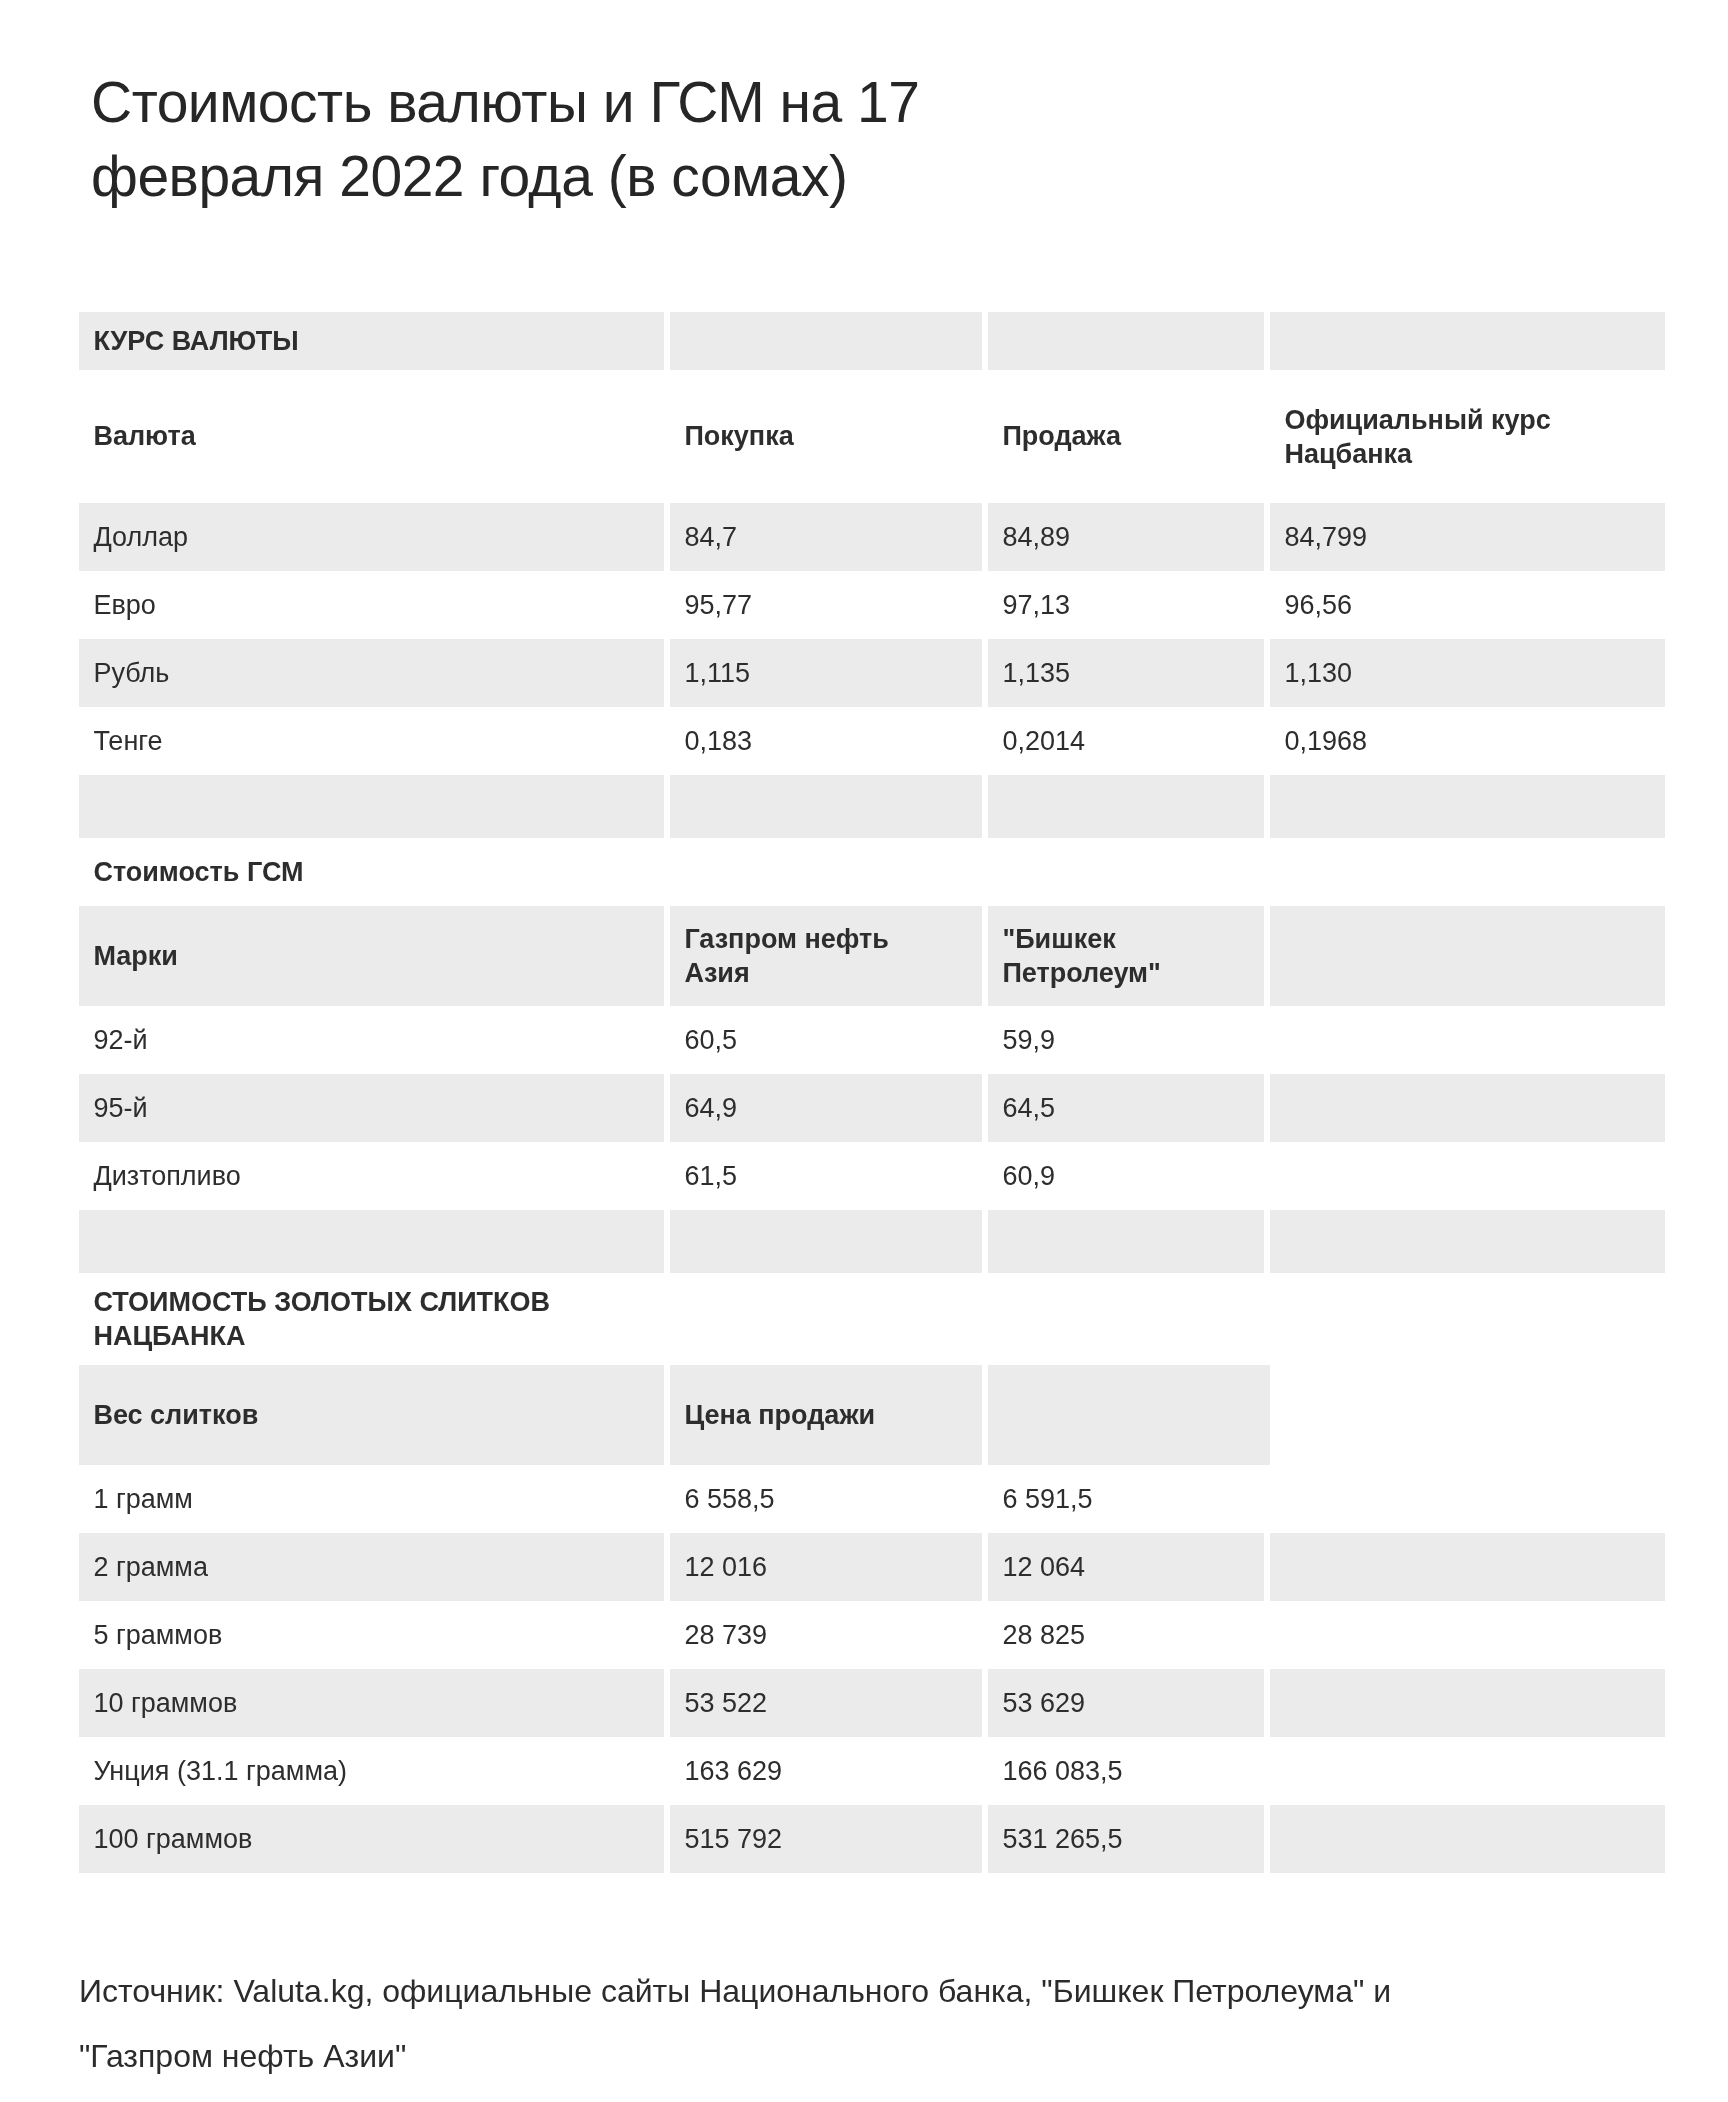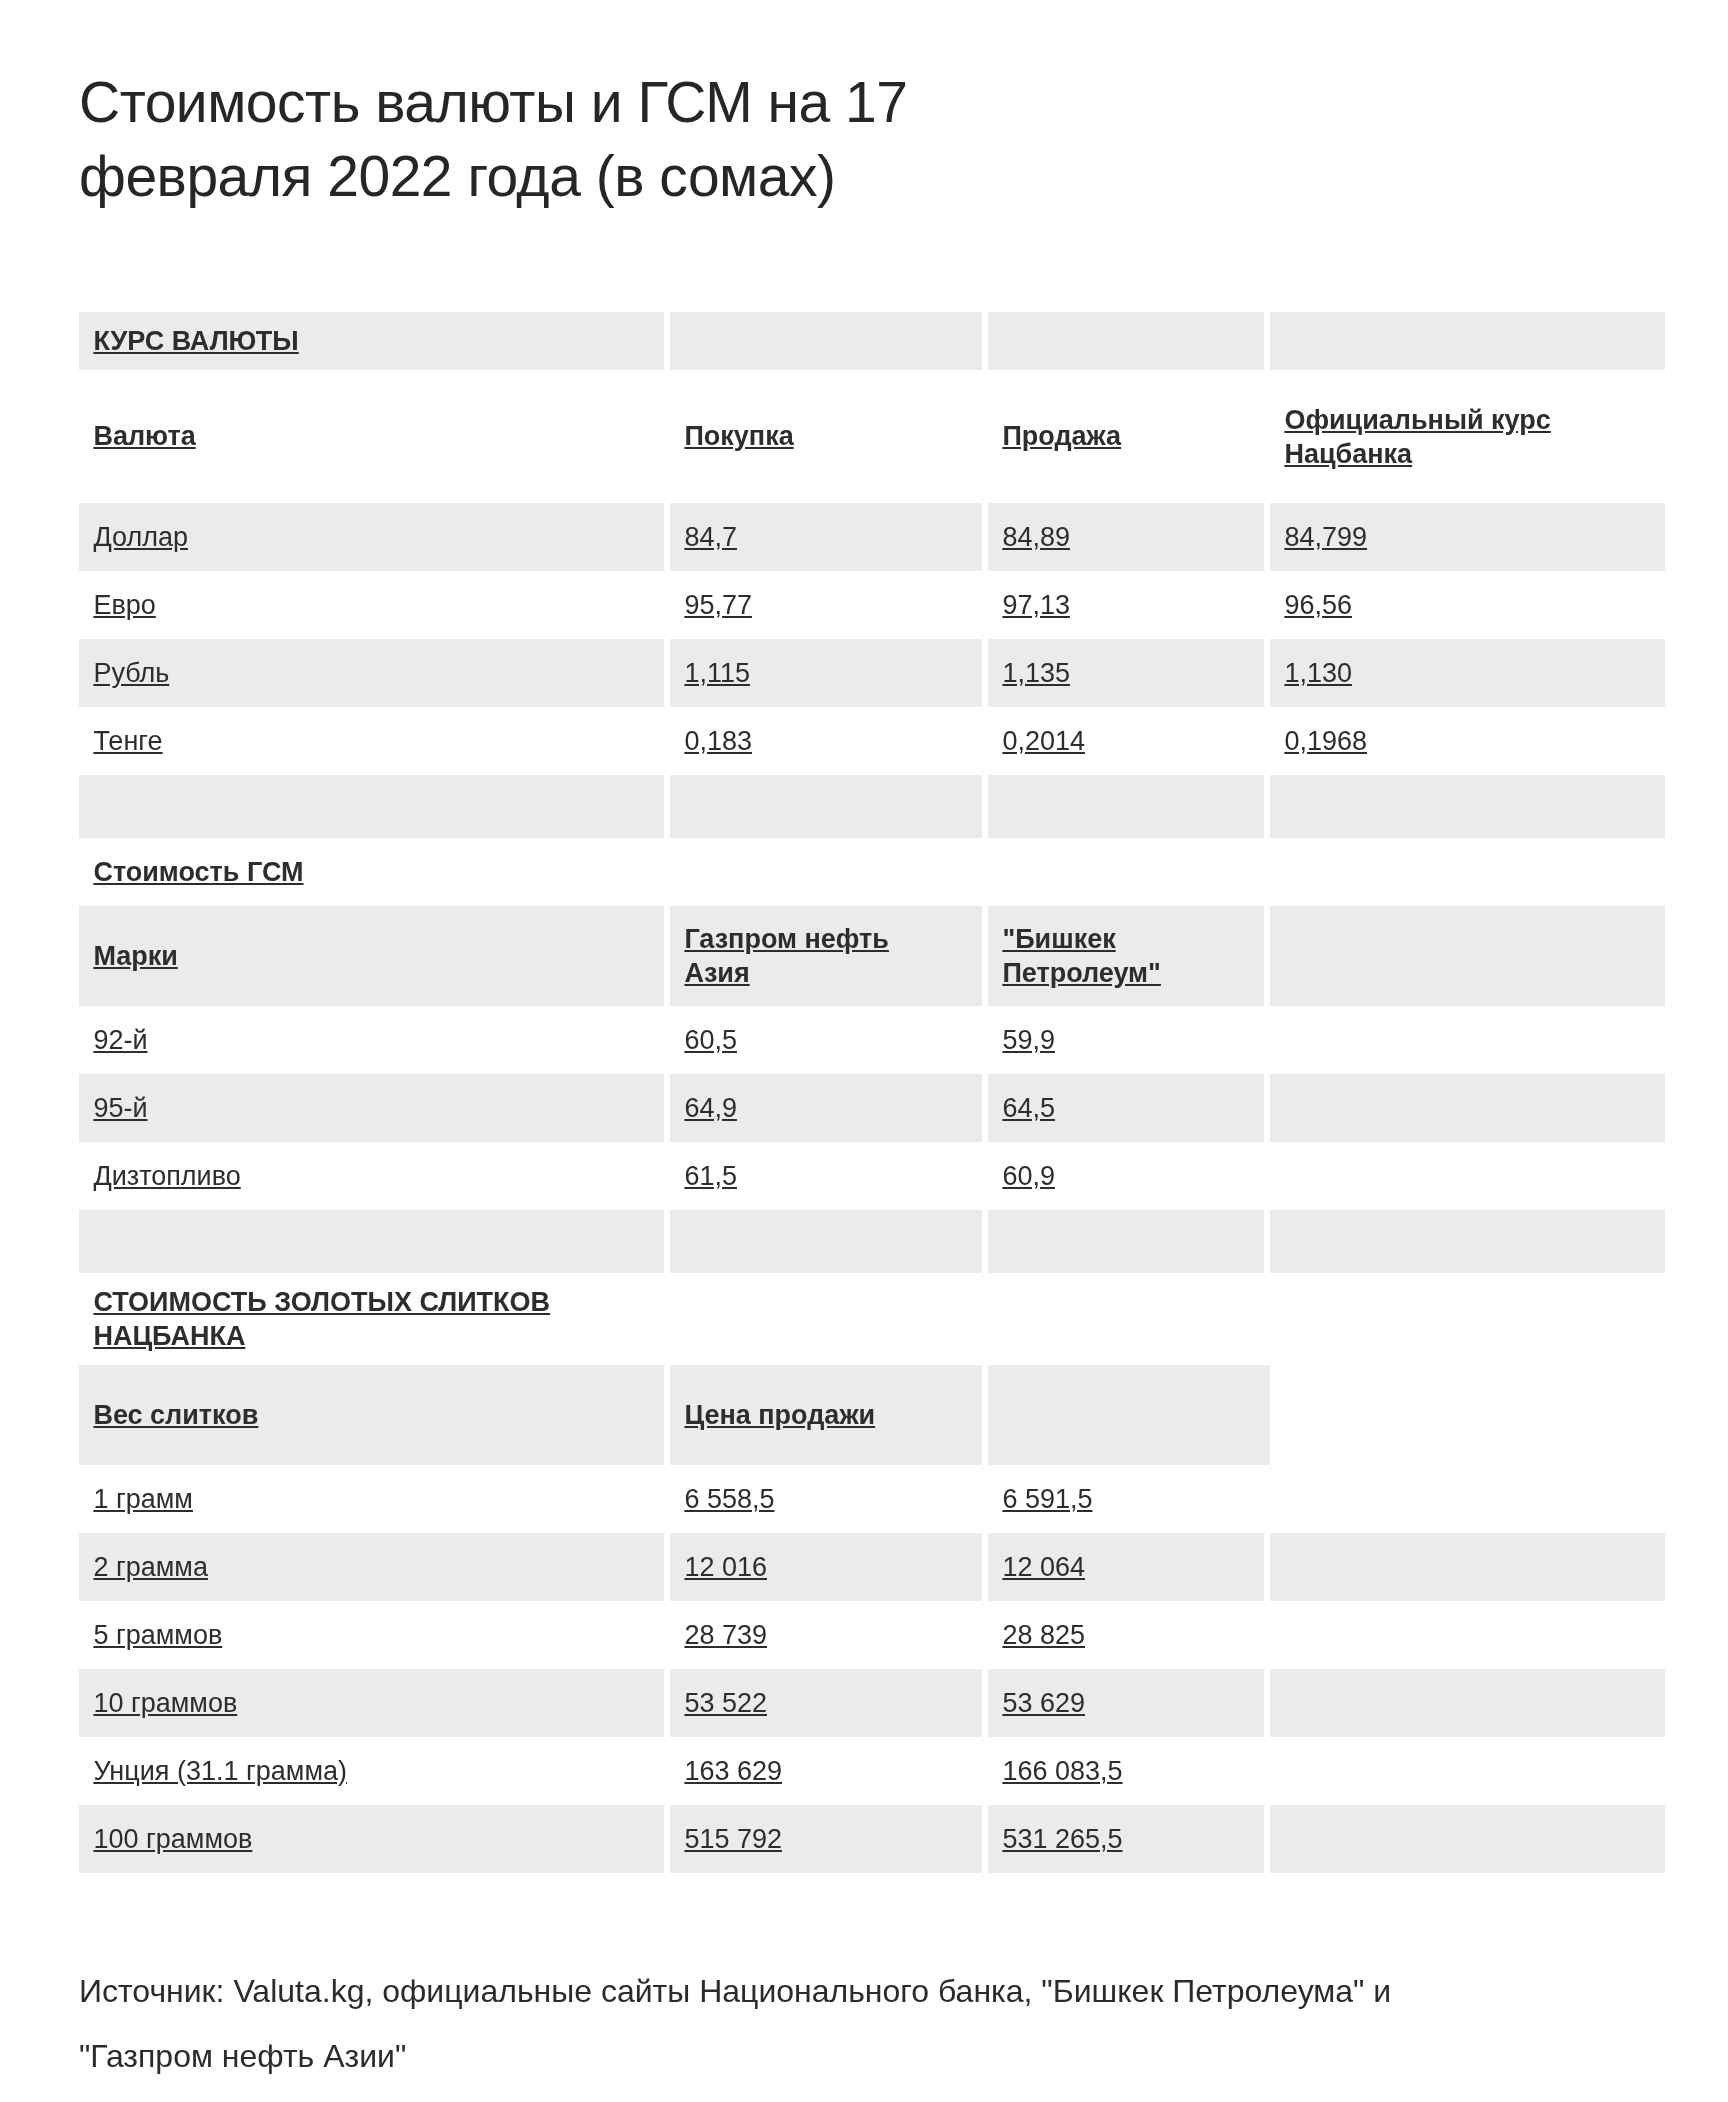--- a/index.html
+++ b/index.html
@@ -15,27 +15,26 @@
   .content { padding: 65px 0 0 79px; }
 
   .title {
     font-size: 57px;
     line-height: 74px;
     font-weight: 400;
     color: #262626;
     letter-spacing: -0.5px;
     margin: 0 0 99px 0;
   }
-  .title div { white-space: nowrap; }
+  .title div { white-space: nowrap; margin-left: 12px; }
 
   .tbl { width: 1586px; }
   .row {
     display: grid;
     grid-template-columns: 591px 318px 282px 395px;
-    text-decoration: underline;
   }
   .cell {
     box-sizing: border-box;
     display: flex;
     align-items: center;
     padding: 0 14.4px;
     font-size: 27px;
     font-weight: 500;
     color: #2d2d2d;
     border-right: 6.3px solid #ffffff;

